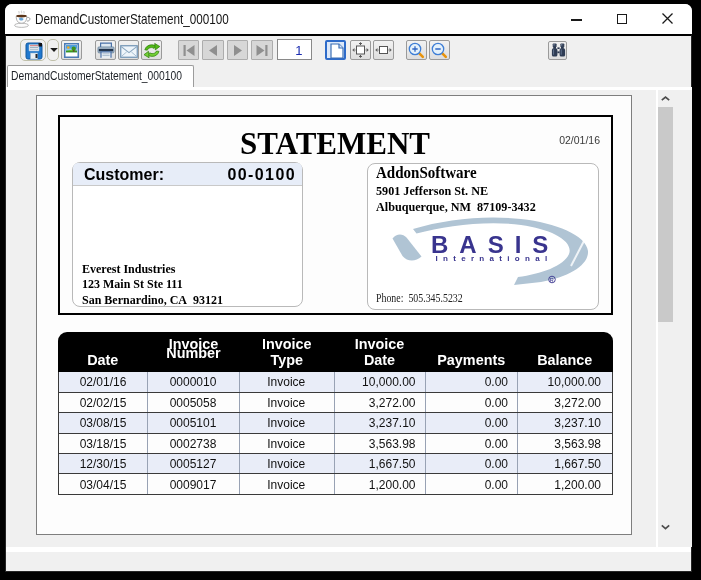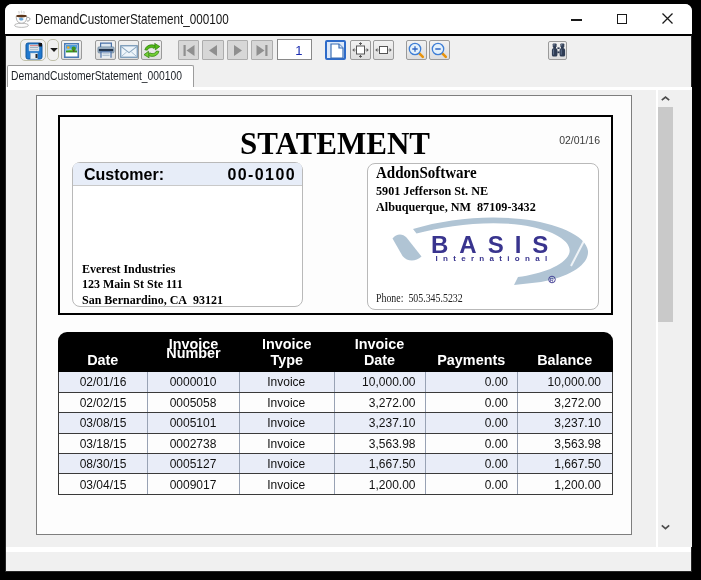--- a/index.html
+++ b/index.html
@@ -336,21 +336,21 @@
                 <div class="tc tcr" style="left:274.5px;width:82px">3,563.98</div>
                 <div class="tc tcr" style="left:365.5px;width:83.5px">0.00</div>
                 <div class="tc tcr" style="left:458px;width:84px">3,563.98</div>
               </div>
 <div class="trow alt">
                 <div class="vsep" style="left:88px"></div>
                 <div class="vsep" style="left:180px"></div>
                 <div class="vsep" style="left:274.5px"></div>
                 <div class="vsep" style="left:365.5px"></div>
                 <div class="vsep" style="left:458px"></div>
-                <div class="tc tcc" style="left:0;width:88px">08/30/15</div>
+                <div class="tc tcc" style="left:0;width:88px">12/30/15</div>
                 <div class="tc tcc" style="left:88px;width:92px">0005127</div>
                 <div class="tc tcc" style="left:180px;width:94.5px">Invoice</div>
                 <div class="tc tcr" style="left:274.5px;width:82px">1,667.50</div>
                 <div class="tc tcr" style="left:365.5px;width:83.5px">0.00</div>
                 <div class="tc tcr" style="left:458px;width:84px">1,667.50</div>
               </div>
 <div class="trow">
                 <div class="vsep" style="left:88px"></div>
                 <div class="vsep" style="left:180px"></div>
                 <div class="vsep" style="left:274.5px"></div>

